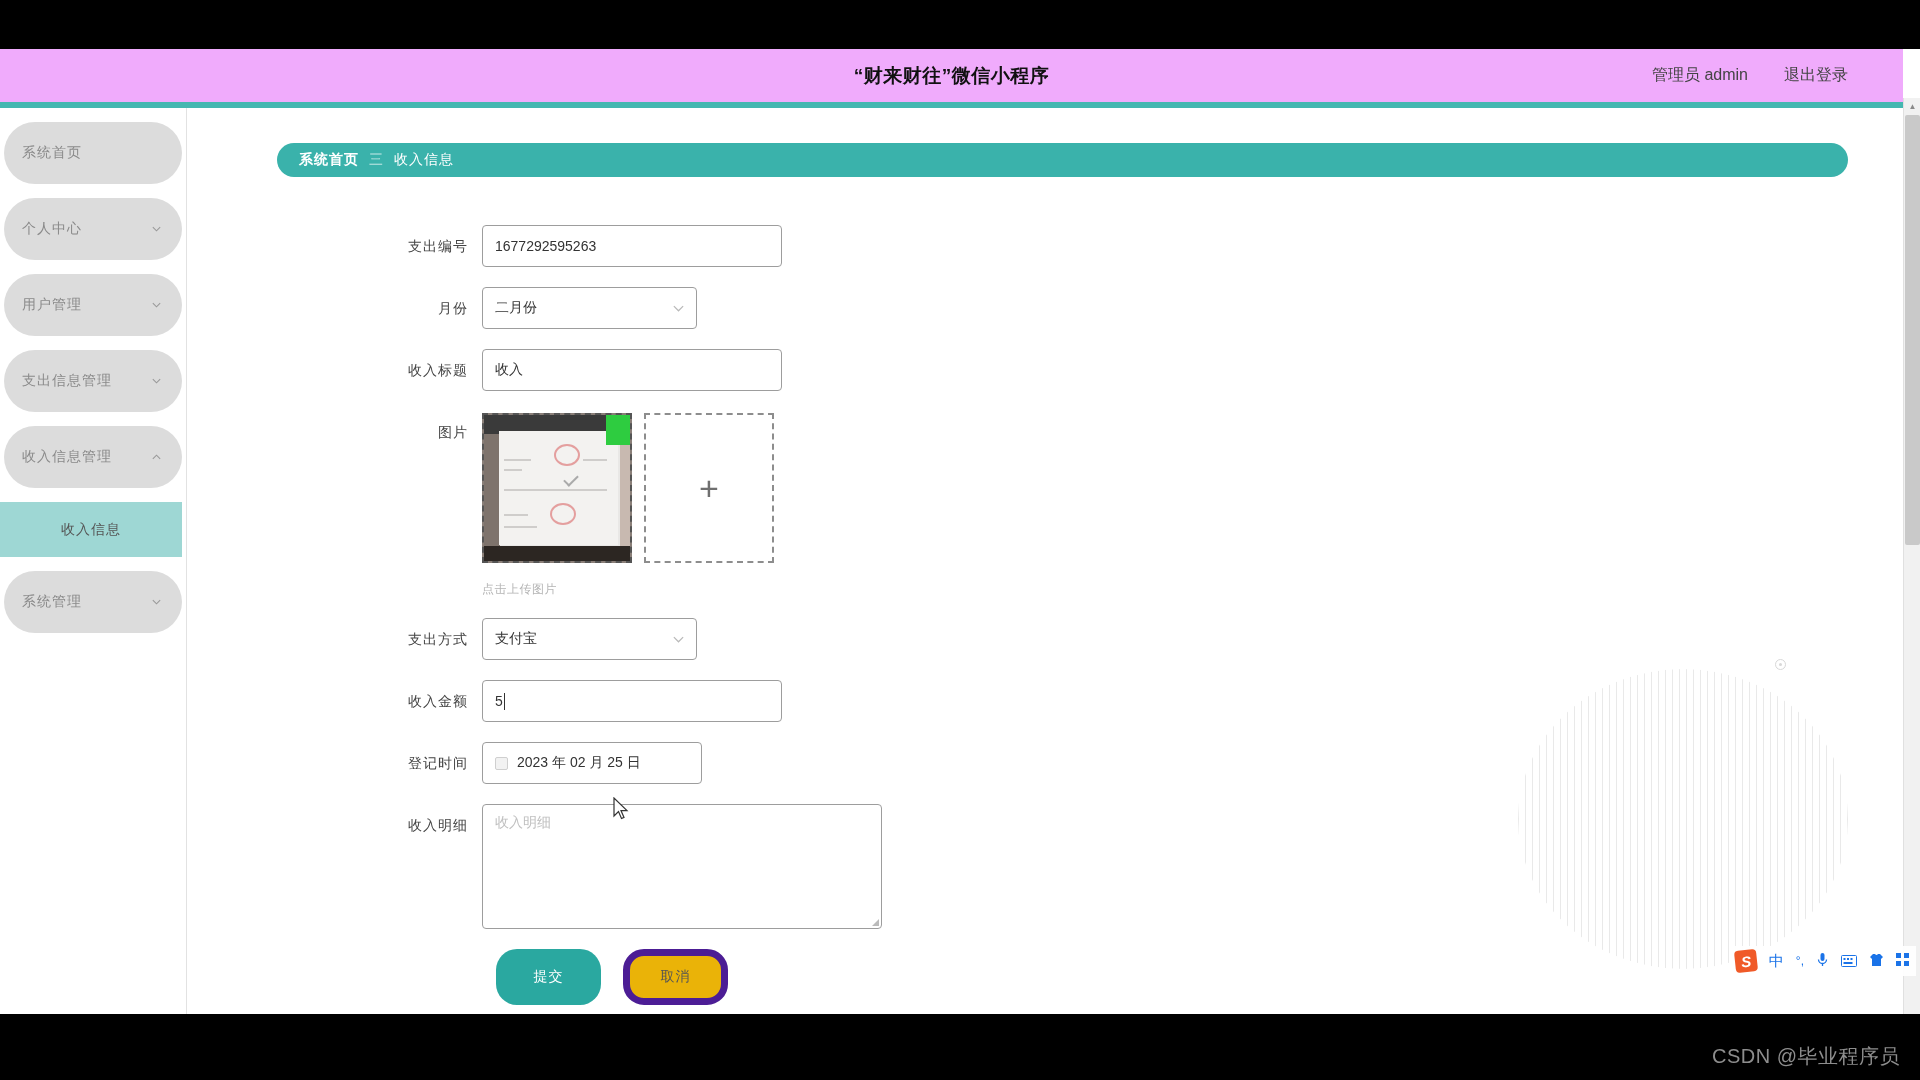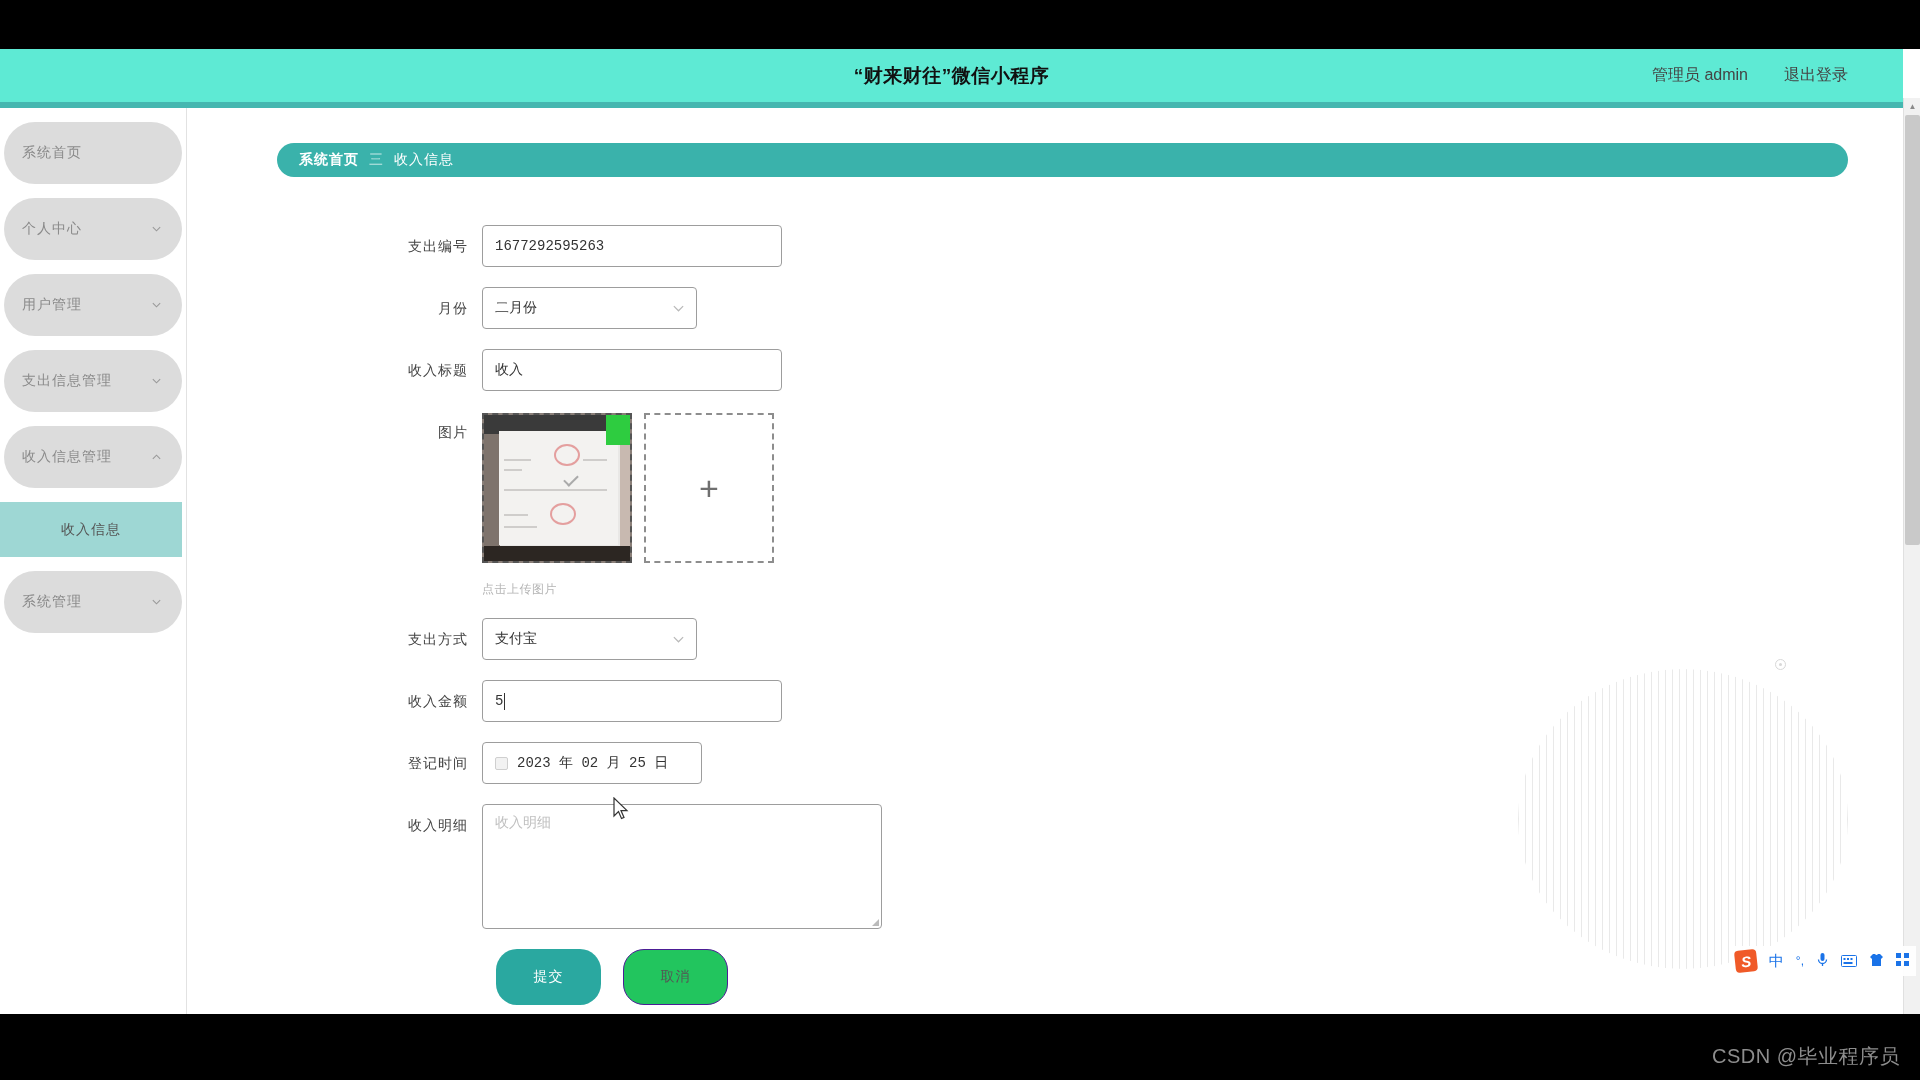--- a/index.html
+++ b/index.html
@@ -20,21 +20,21 @@
 
   
   .viewport {
     position:absolute; left:0; top:49px; width:1920px; height:965px;
     background:#fff; overflow:hidden;
   }
 
   
   .site-header {
     position:absolute; left:0; top:0; width:1903px; height:59px;
-    background:#5eead4; display:flex; align-items:center;
+    background:#f0abfc; display:flex; align-items:center;
     border-bottom: 6px solid #45b7b0;
   }
   .brand-title {
     position:absolute; left:0; right:0; text-align:center;
     font-size:19px; font-weight:bold; color:#111; letter-spacing:.5px;
   }
   .header-right {
     position:absolute; right:55px; display:flex; align-items:center; gap:36px;
   }
   .header-right span { font-size:16px; color:#444; }
@@ -77,21 +77,21 @@
   .breadcrumb .sep { margin:0 10px; opacity:.65; font-weight:normal; }
   .breadcrumb .crumb2 { font-weight:normal; }
 
   
   .form { margin-top:48px; padding-left:90px; }
   .row { display:flex; align-items:flex-start; margin-bottom:20px; }
   .row-label {
     width:205px; text-align:right; padding-right:14px;
     font-size:14px; color:#444; line-height:42px; letter-spacing:1px;
   }
-  .ctl { position:relative;font-family:Liberation Mono, monospace; }
+  .ctl { position:relative; }
   .input-box {
     width:300px; height:42px; border:1px solid #9d9d9d; border-radius:4px;
     background:#fff; display:flex; align-items:center; padding:0 12px;
     font-size:14px; color:#333;
   }
   .input-box.narrow { width:215px; padding-right:20px; }
   .input-box .val { white-space:nowrap; overflow:hidden; }
   .caret-sm {
     position:absolute; right:12px; top:50%; transform:translateY(-50%);
     color:#b9b9b9; width:13px; height:13px;
@@ -161,21 +161,21 @@
     width:0; height:0; border-left:7px solid transparent; border-bottom:7px solid #bbb;
   }
 
   .actions { display:flex; gap:22px; margin-top:12px; padding-left:219px; }
   .btn {
     width:105px; height:56px; border-radius:21px; display:flex;
     align-items:center; justify-content:center; font-size:14px; cursor:pointer;
     letter-spacing:1px;
   }
   .btn-primary { background:#2aa8a0; color:#fff; }
-  .btn-default { background:#22c55e; color:#555; border:1px solid #4c1d95; }
+  .btn-default { background:#eab308; color:#555; border:7px solid #4c1d95; }
 
   
   .deco {
     position:absolute; right:55px; bottom:45px; width:330px; height:300px;
     pointer-events:none;
   }
   .deco .stripes {
     position:absolute; inset:0; border-radius:50%;
     background: repeating-linear-gradient(90deg,#e9e9e9 0 1px, #fff 1px 7px);
   }

